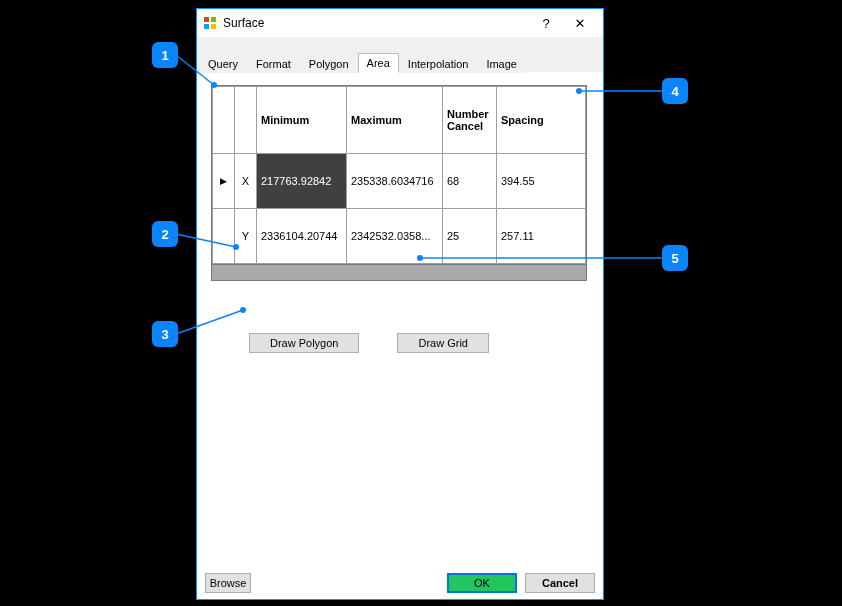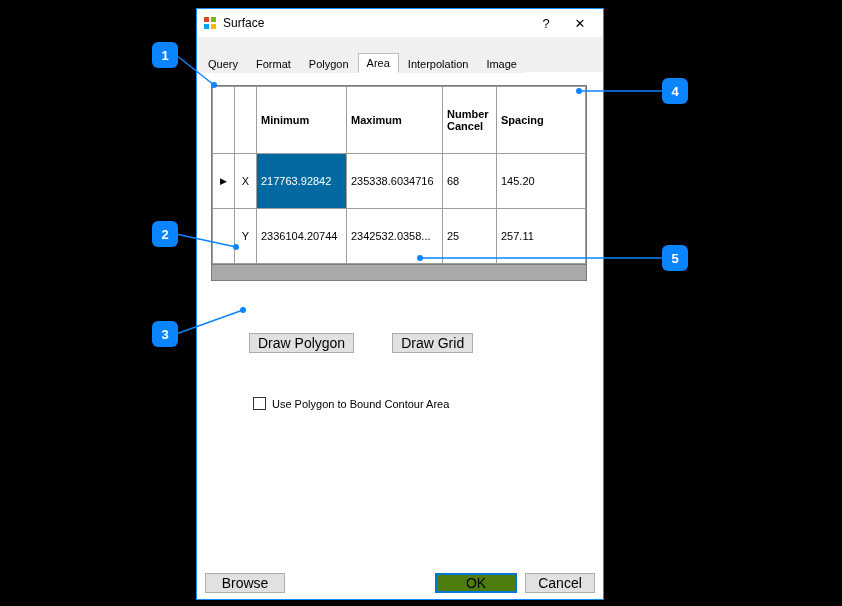--- a/index.html
+++ b/index.html
@@ -95,39 +95,39 @@
     background: #fff;
     text-align: center;
     width: 22px;
   }
   .grid-table .axishdr { width: 22px; text-align: center; }
   .col-min { width: 90px; }
   .col-max { width: 96px; }
   .col-num { width: 54px; }
   .col-spc { width: auto; }
   .selected-cell {
-    background: #0369a1;
+    background: #404040;
     color: #fff;
   }
   .grid-footer {
     background: #a9a9a9;
     height: 16px;
     border-top: 1px solid #7a7a7a;
   }
   .btnrow {
     margin-top: 52px;
     display: flex;
     gap: 38px;
     padding-left: 38px;
   }
   .winbutton {
     background: #e1e1e1;
     border: 1px solid #adadad;
-    padding: 2px 8px;
-    font-size: 14px;
+    padding: 2px 20px;
+    font-size: 11px;
     height: 20px;
     display: inline-flex;
     align-items: center;
   }
   .checkbox-row {
     margin-top: 44px;
     padding-left: 42px;
     display: flex;
     align-items: center;
     gap: 6px;
@@ -141,26 +141,26 @@
     position: absolute;
     bottom: 6px;
     left: 8px; right: 8px;
     display: flex;
     align-items: center;
   }
   .bottombar .spacer { flex: 1; }
   .okbtn {
     border: 1px solid #0078d7;
     box-shadow: 0 0 0 1px #0078d7 inset;
-    background: #4d7c0f;
-    width: 82px;
+    background: #22c55e;
+    width: 70px;
     justify-content: center;
   }
-  .stdbtn { width: 70px; justify-content: center; }
-  .browsebtn { width: 80px; justify-content: center; text-align: right; }
+  .stdbtn { width: 70px; justify-content: center; font-weight: bold; }
+  .browsebtn { width: 46px; justify-content: center; text-align: right; }
 
   
   .callout {
     position: absolute;
     width: 26px; height: 26px;
     background: #0a84ff;
     border-radius: 6px;
     color: #fff;
     font-weight: 600;
     font-size: 13px;
@@ -229,44 +229,40 @@
             <th>Spacing</th>
           </tr>
         </thead>
         <tbody>
           <tr>
             <td class="rowhdr" style="font-size:9px;">▶</td>
             <td class="axishdr">X</td>
             <td class="selected-cell">217763.92842</td>
             <td>235338.6034716</td>
             <td>68</td>
-            <td>145.20</td>
+            <td>394.55</td>
           </tr>
           <tr>
             <td class="rowhdr"></td>
             <td class="axishdr">Y</td>
             <td>2336104.20744</td>
             <td>2342532.0358...</td>
             <td>25</td>
             <td>257.11</td>
           </tr>
         </tbody>
       </table>
       <div class="grid-footer"></div>
     </div>
 
     <div class="btnrow">
       <div class="winbutton">Draw Polygon</div>
       <div class="winbutton">Draw Grid</div>
     </div>
 
-    <div class="checkbox-row">
-      <div class="checkbox"></div>
-      <span>Use Polygon to Bound Contour Area</span>
-    </div>
 
   </div>
 
   <div class="bottombar">
     <div class="winbutton browsebtn">Browse</div>
     <span class="spacer"></span>
     <div class="winbutton okbtn">OK</div>
     <div style="width:8px"></div>
     <div class="winbutton stdbtn">Cancel</div>
   </div>

